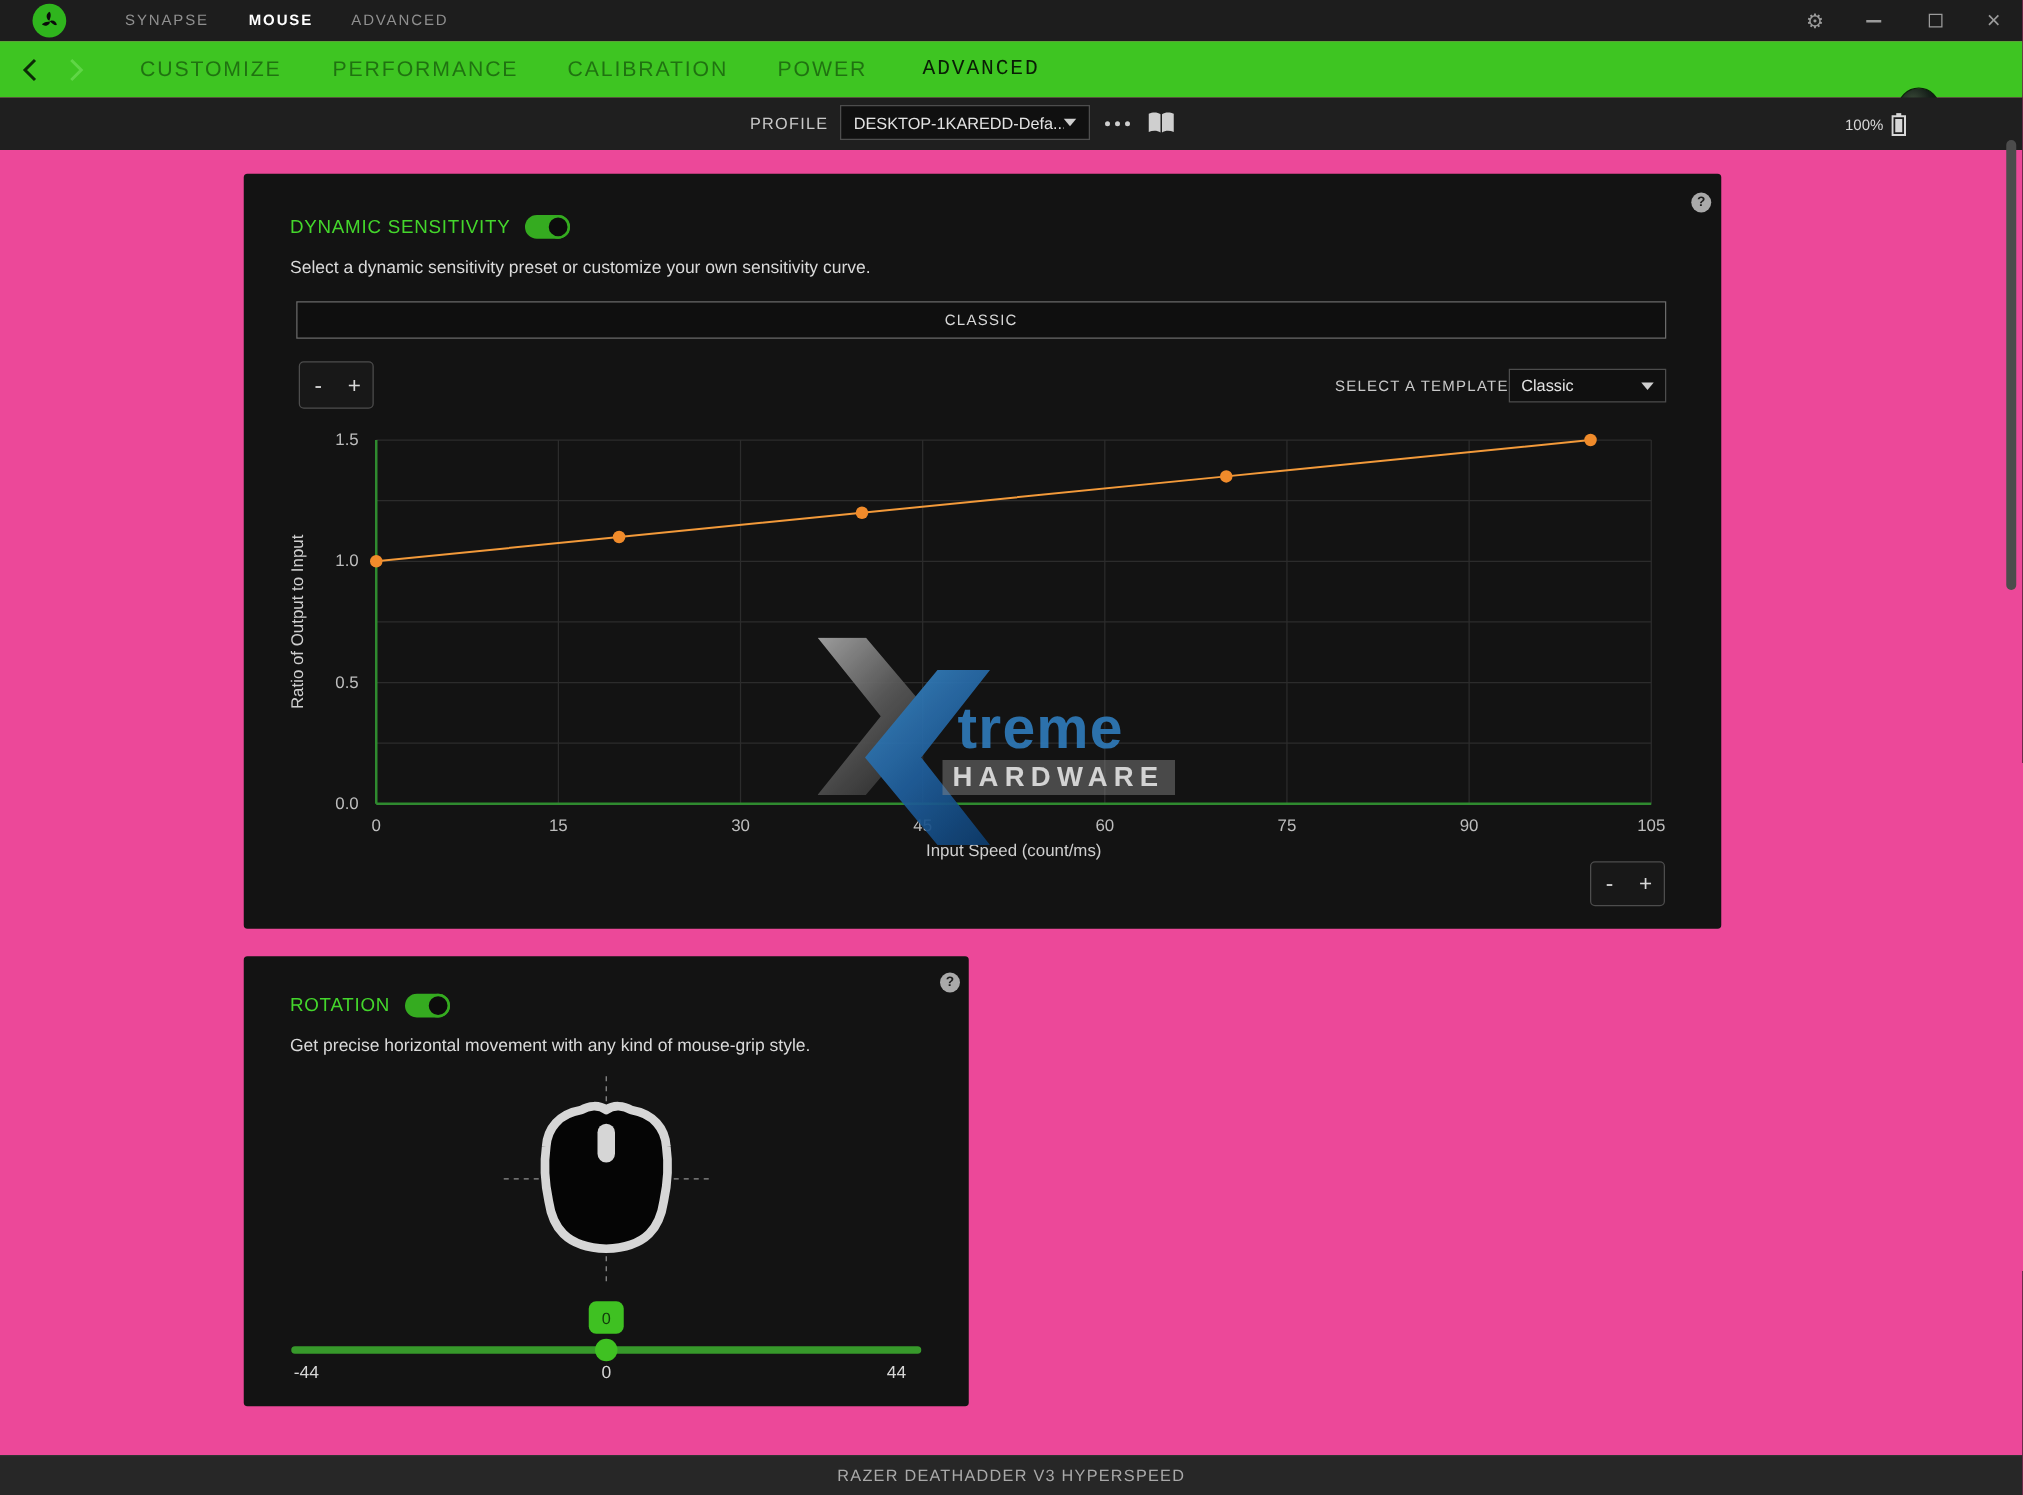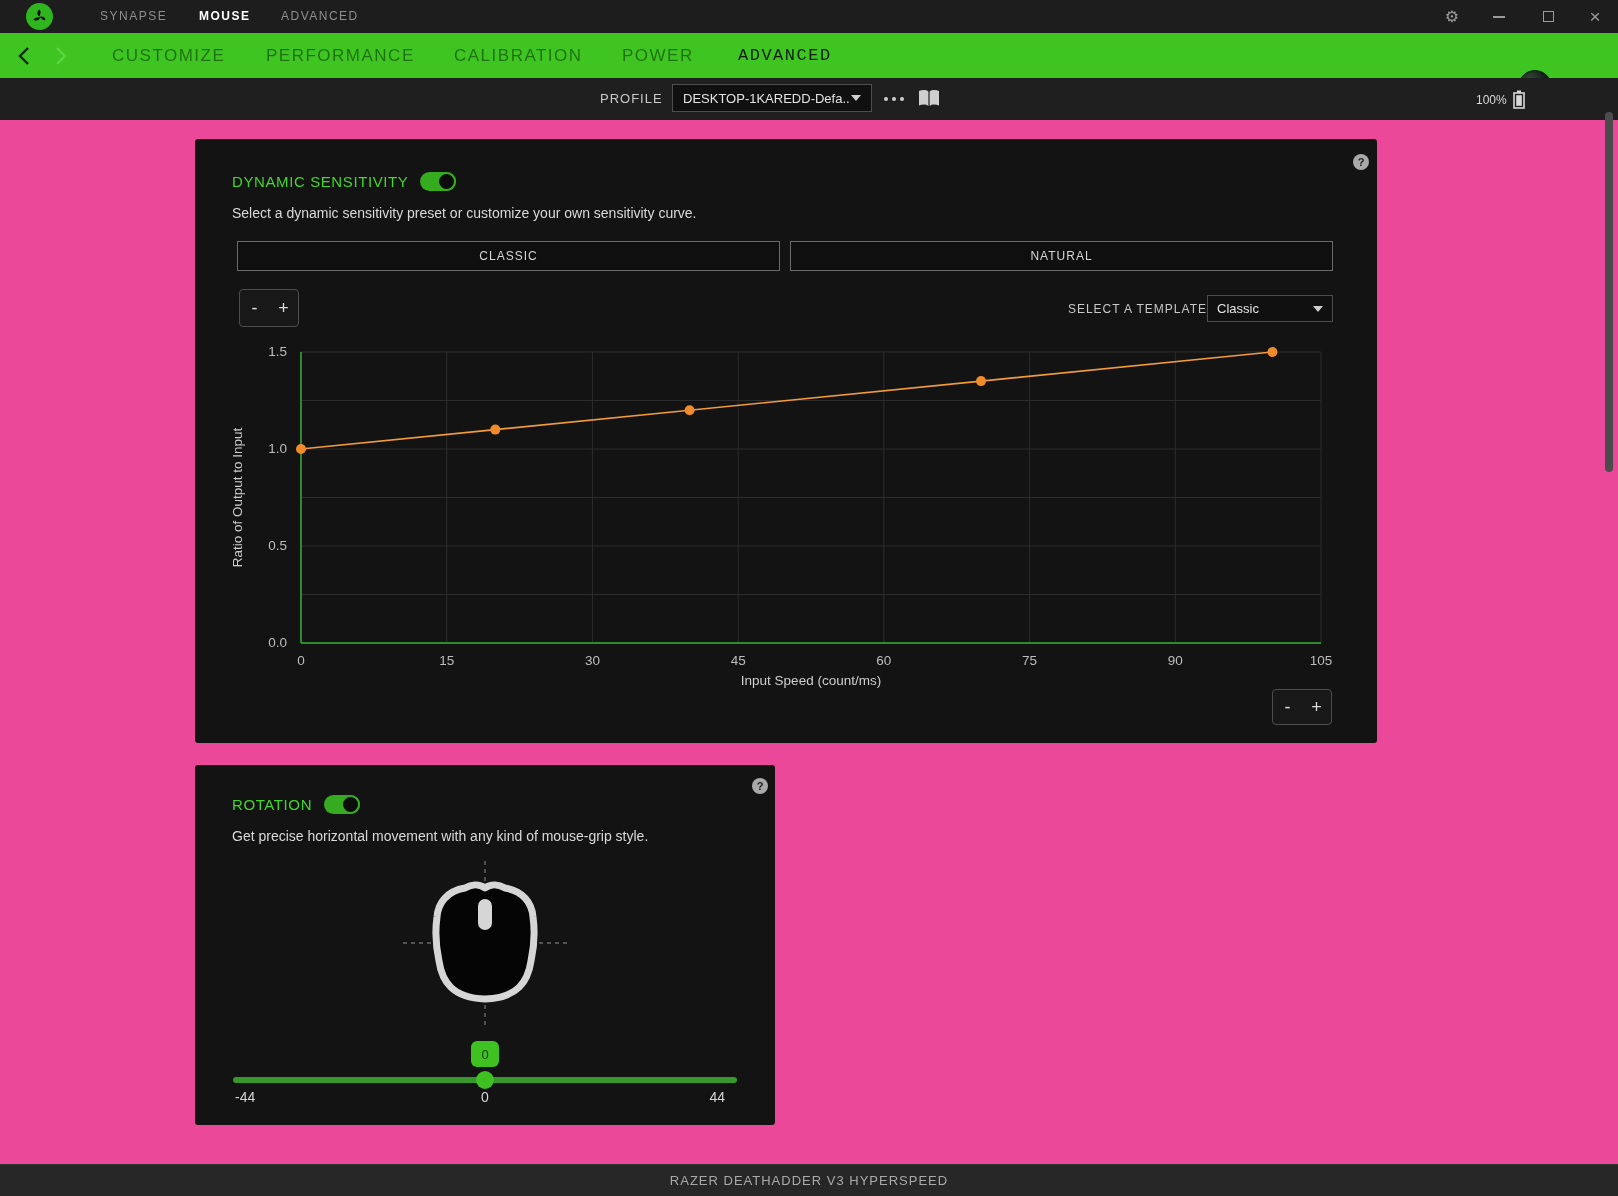--- a/index.html
+++ b/index.html
@@ -180,21 +180,20 @@
     <div class="sec-title-row" style="left:37px; top:164px; top:33px;">
       <span class="sec-title">DYNAMIC SENSITIVITY</span>
       <div class="toggle">
           <div class="knob"></div>
         </div>
     </div>
     <div class="sec-desc" style="left:37px; top:66px;">Select a dynamic sensitivity preset or customize your own sensitivity curve.</div>
 
     <div class="presets">
       <button class="preset-btn">CLASSIC</button>
-      <button class="preset-btn">NATURAL</button>
     </div>
 
     <div class="stepper stepper-top">
       <span>-</span>
       <span>+</span>
     </div>
 
     <div class="template-row">
       <span class="template-label">SELECT A TEMPLATE</span>
       <div class="template-select">
@@ -236,20 +235,26 @@
           <text x="55" y="16" text-anchor="end" fill="#bdbdbd" font-size="13.5" font-family="Liberation Sans, sans-serif">1.5</text>
           <text x="579" y="345" text-anchor="middle" fill="#cfcfcf" font-size="13.5" font-family="Liberation Sans, sans-serif">Input Speed (count/ms)</text>
           <text x="10" y="157.5" text-anchor="middle" fill="#cfcfcf" font-size="13.5" font-family="Liberation Sans, sans-serif" transform="rotate(-90 10 157.5)">Ratio of Output to Input</text>
           <polyline points="69,109 263.2857142857143,89.6 457.57142857142856,70.20000000000002 749,41.099999999999966 1040.4285714285713,12" fill="none" stroke="#f39a3a" stroke-width="1.6"></polyline>
           <circle cx="69" cy="109" r="5" fill="#f08b2b"></circle>
           <circle cx="263.2857142857143" cy="89.6" r="5" fill="#f08b2b"></circle>
           <circle cx="457.57142857142856" cy="70.20000000000002" r="5" fill="#f08b2b"></circle>
           <circle cx="749" cy="41.099999999999966" r="5" fill="#f08b2b"></circle>
           <circle cx="1040.4285714285713" cy="12" r="5" fill="#f08b2b"></circle>
         </svg>
+      <div class="wm">
+        <div class="wm-chev-gray"></div>
+        <div class="wm-chev-blue"></div>
+        <span class="wm-treme">treme</span>
+        <span class="wm-hardware">HARDWARE</span>
+      </div>
     </div>
 
     <div class="stepper stepper-bottom">
       <span>-</span>
       <span>+</span>
     </div>
   </div>
 
   <div class="panel panel-rot">
     <div class="help-icon" style="left:557px; top:13px;">?</div>

